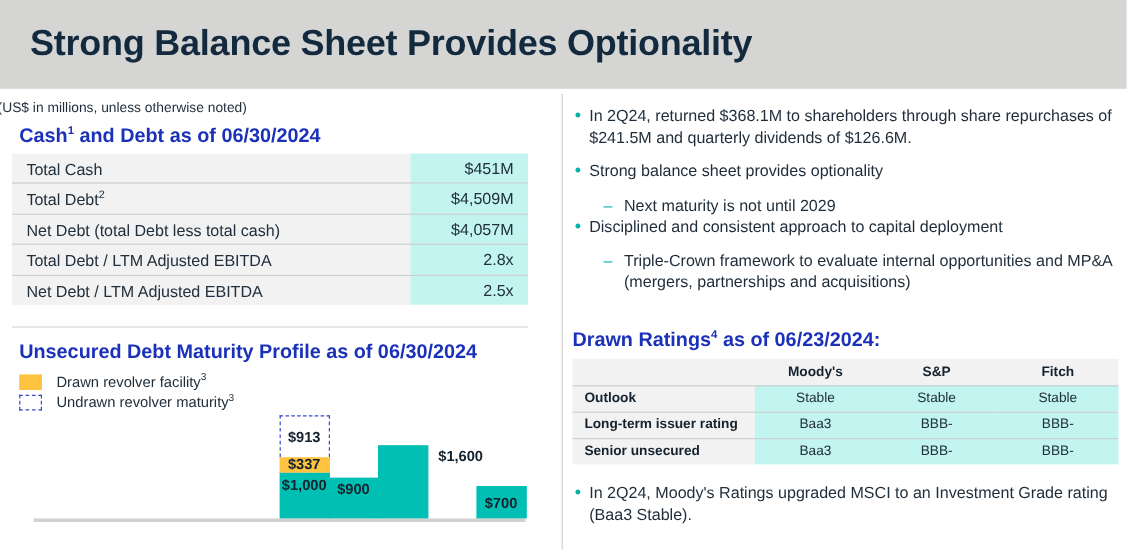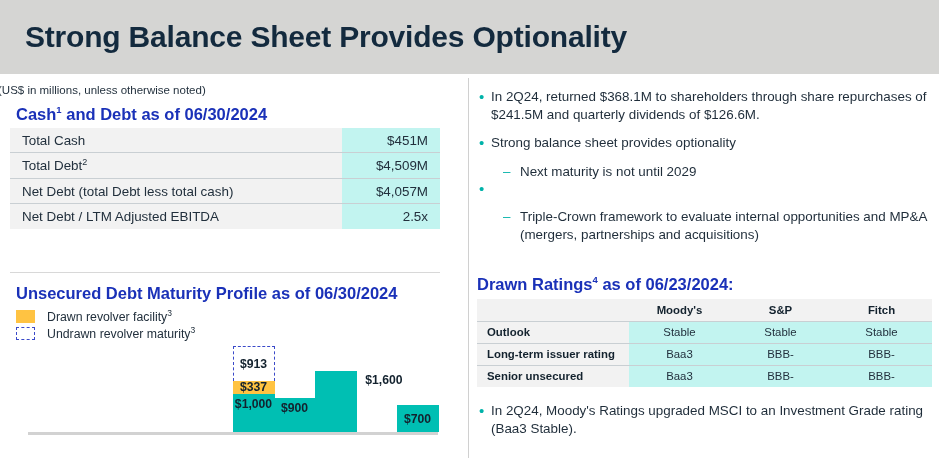--- a/index.html
+++ b/index.html
@@ -64,21 +64,21 @@
 
   .hdivider {
     position: absolute; left: 10px; top: 198px; width: 430px; height: 1px;
     background: #d8d8d8;
   }
 
   
   #mat-title { position: absolute; left: 16px; top: 210px; }
 
   .legend { position: absolute; left: 16px; top: 234px; }
-  .legend-row { display: flex; align-items: center; height: 17px; }
+  .legend-row { display: flex; align-items: flex-end; height: 17px; }
   .sw-drawn {
     width: 19px; height: 13px; background: #ffc342; margin-right: 12px;
     flex: 0 0 19px;
   }
   .sw-undrawn {
     width: 19px; height: 13px; background: #ffffff; margin-right: 12px;
     border: 1.5px dashed #3a49c9; flex: 0 0 19px;
   }
   .legend-label { font-size: 12.3px; color: #22303d; white-space: nowrap; }
   .legend-label sup { font-size: 8.5px; vertical-align: super; }
@@ -176,20 +176,24 @@
         </tr>
         <tr>
           <td><span>Total Debt</span><sup>2</sup></td>
           <td class="val">$4,509M</td>
         </tr>
         <tr>
           <td><span>Net Debt (total Debt less total cash)</span><sup></sup></td>
           <td class="val">$4,057M</td>
         </tr>
         <tr>
+          <td><span>Total Debt / LTM Adjusted EBITDA</span><sup></sup></td>
+          <td class="val">2.8x</td>
+        </tr>
+        <tr>
           <td><span>Net Debt / LTM Adjusted EBITDA</span><sup></sup></td>
           <td class="val">2.5x</td>
         </tr>
       </tbody>
     </table>
 
     <div class="hdivider"></div>
 
     <div class="sec-title" id="mat-title">Unsecured Debt Maturity Profile as of 06/30/2024</div>
 
@@ -252,20 +256,21 @@
           <span class="txt">Strong balance sheet provides optionality</span>
         </div>
         <div class="sub">
           <span class="dash">–</span>
           <span class="txt">Next maturity is not until 2029</span>
         </div>
       </div>
       <div>
         <div class="bullet">
           <span class="dot">•</span>
+          <span class="txt">Disciplined and consistent approach to capital deployment</span>
         </div>
         <div class="sub">
           <span class="dash">–</span>
           <span class="txt">Triple-Crown framework to evaluate internal opportunities and MP&amp;A (mergers, partnerships and acquisitions)</span>
         </div>
       </div>
     </div>
 
     <div class="sec-title" id="ratings-title">
       <span>Drawn Ratings</span><sup>4</sup><span> as of 06/23/2024:</span>

